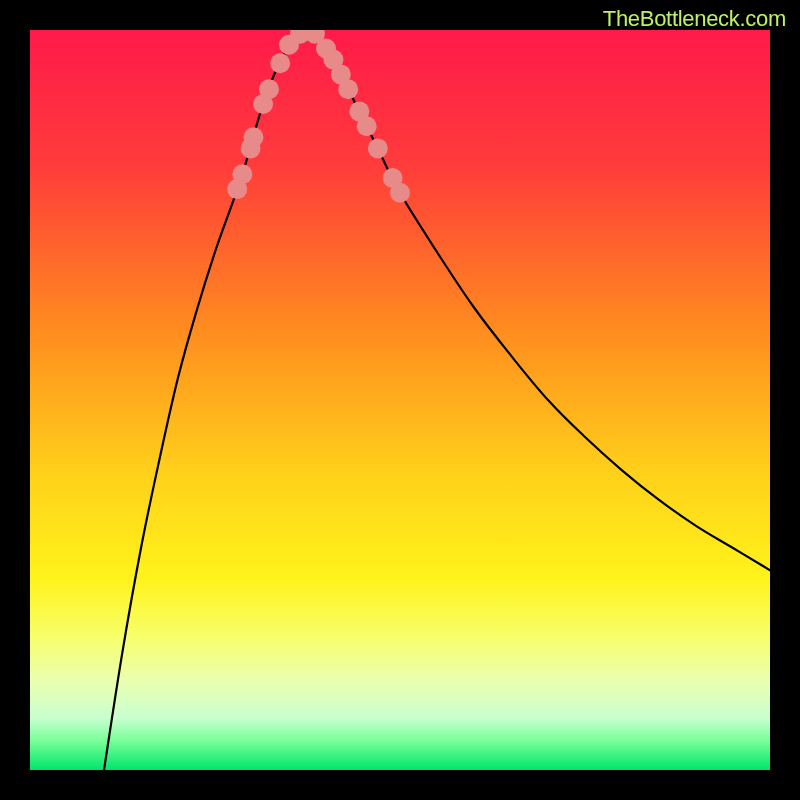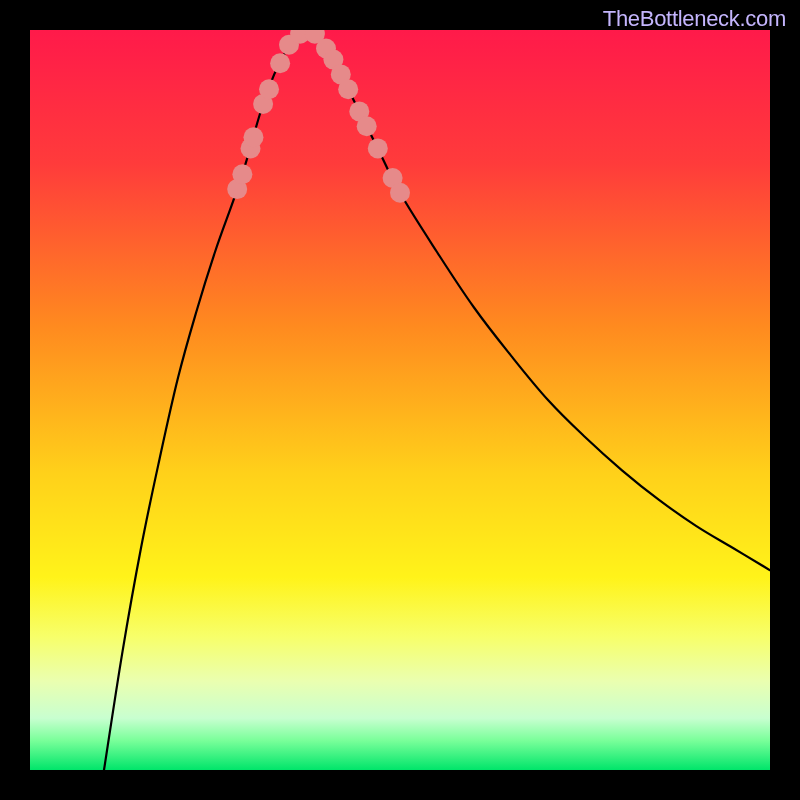--- a/index.html
+++ b/index.html
@@ -3,21 +3,21 @@
 <meta charset="utf-8">
 <style>
   * { margin: 0; padding: 0; box-sizing: border-box; }
   html, body { width: 800px; height: 800px; overflow: hidden; }
   body { background: #000000; position: relative; font-family: Arial, sans-serif; }
   
   .watermark {
     position: absolute;
     top: 6px;
     right: 14px;
-    color: #c4b5fd;
+    color: #bef264;
     font-size: 22px;
     font-weight: 500;
     z-index: 10;
     letter-spacing: -0.3px;
   }
   
   .frame {
     position: absolute;
     top: 30px;
     left: 30px;

